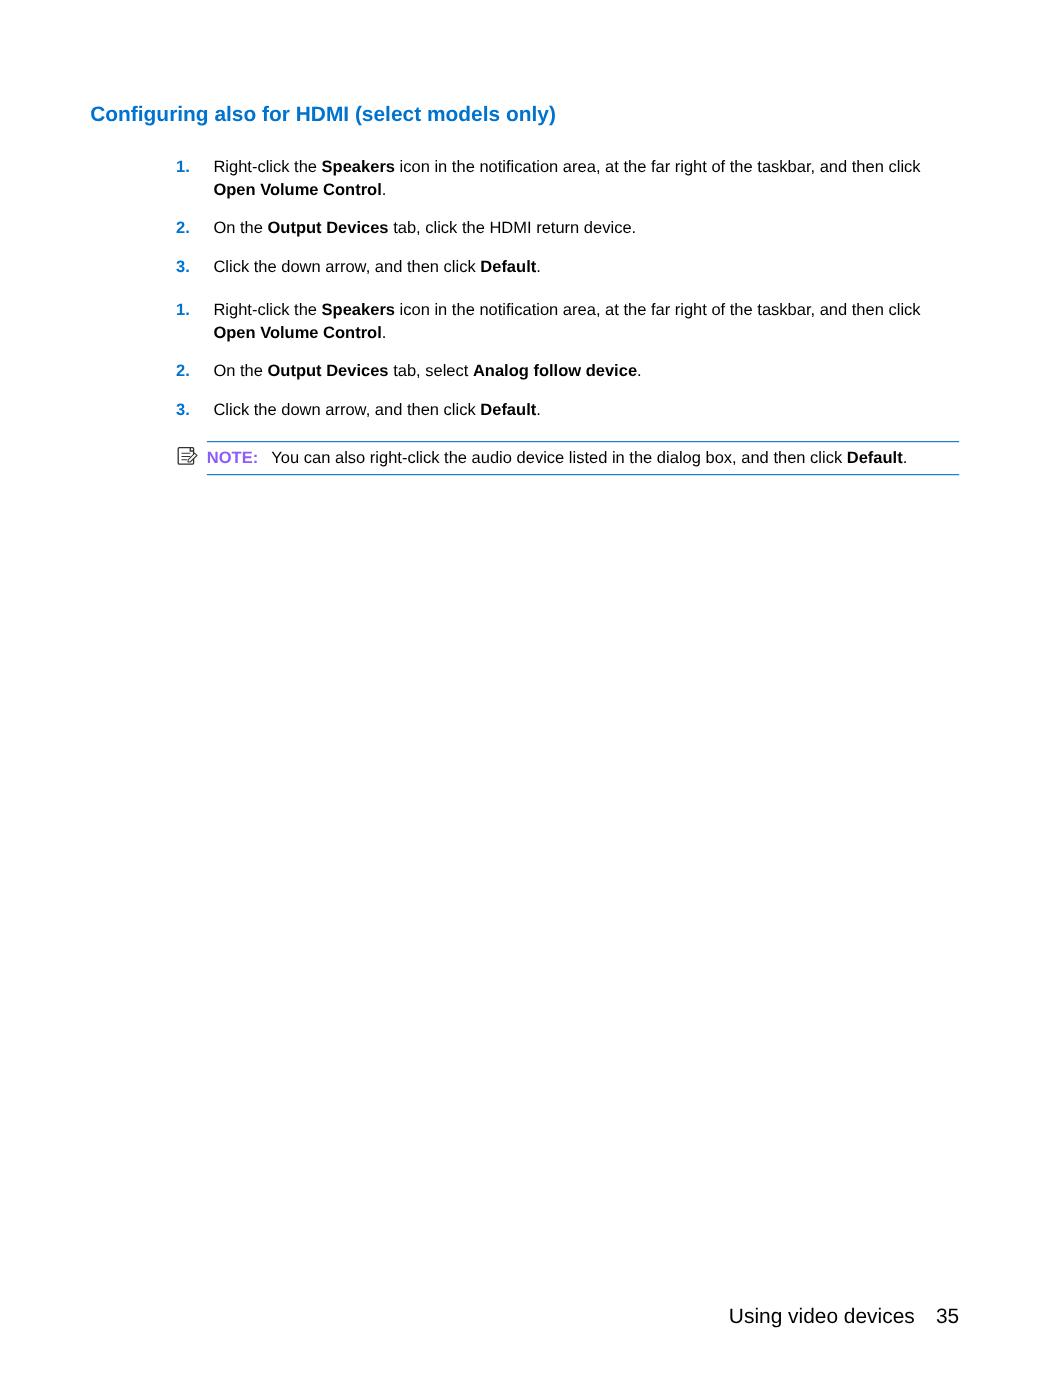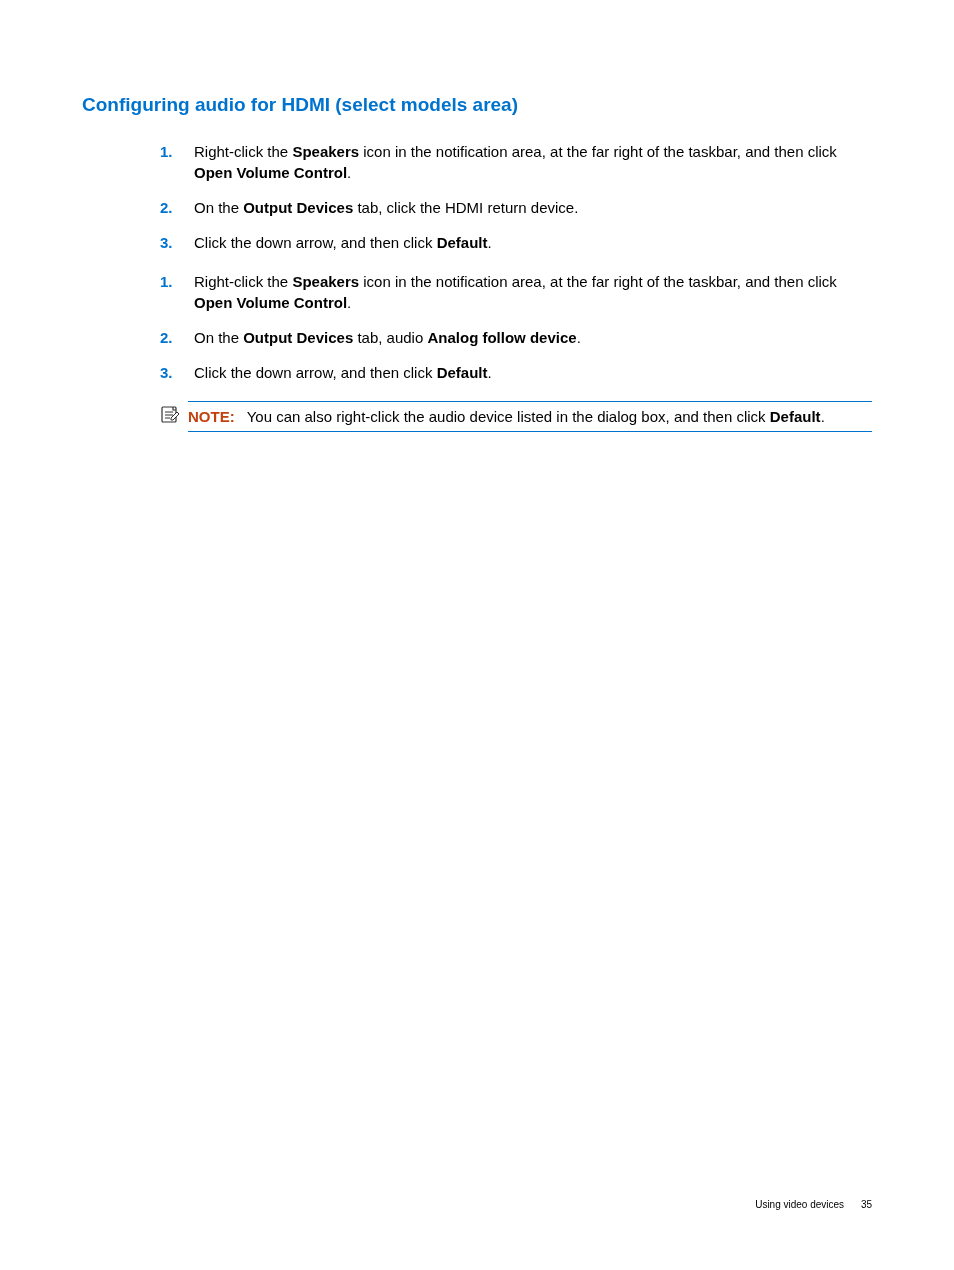--- a/index.html
+++ b/index.html
@@ -64,39 +64,39 @@
       flex-shrink: 0;
       margin-top: 3px;
     }
     .note-body {
       flex: 1;
       border-top: 1px solid #0073cf;
       border-bottom: 1px solid #0073cf;
       padding: 4px 0;
     }
     .note-label {
-      color: #c2410c;
+      color: #8b5cf6;
       font-weight: bold;
       margin-right: 12px;
     }
     .footer {
       position: absolute;
       bottom: 58px;
       right: 82px;
-      font-size: 10px;
+      font-size: 19px;
     }
     .footer-page {
       margin-left: 14px;
     }
   </style>
 </head>
 <body>
 
 <div class="page-container">
-  <h2 class="heading">Configuring audio for HDMI (select models area)</h2>
+  <h2 class="heading">Configuring also for HDMI (select models only)</h2>
 
 
   <div class="ordered-list">
       <div class="list-item">
         <div class="list-number">1.</div>
         <div class="list-content"><span>Right-click the </span><span class="bold">Speakers</span><span> icon in the notification area, at the far right of the taskbar, and then click </span><span class="bold">Open Volume Control</span><span>.</span></div>
       </div>
       <div class="list-item">
         <div class="list-number">2.</div>
         <div class="list-content"><span>On the </span><span class="bold">Output Devices</span><span> tab, click the HDMI return device.</span></div>
@@ -108,21 +108,21 @@
     </div>
 
 
   <div class="ordered-list">
       <div class="list-item">
         <div class="list-number">1.</div>
         <div class="list-content"><span>Right-click the </span><span class="bold">Speakers</span><span> icon in the notification area, at the far right of the taskbar, and then click </span><span class="bold">Open Volume Control</span><span>.</span></div>
       </div>
       <div class="list-item">
         <div class="list-number">2.</div>
-        <div class="list-content"><span>On the </span><span class="bold">Output Devices</span><span> tab, audio </span><span class="bold">Analog follow device</span><span>.</span></div>
+        <div class="list-content"><span>On the </span><span class="bold">Output Devices</span><span> tab, select </span><span class="bold">Analog follow device</span><span>.</span></div>
       </div>
       <div class="list-item">
         <div class="list-number">3.</div>
         <div class="list-content"><span>Click the down arrow, and then click </span><span class="bold">Default</span><span>.</span></div>
       </div>
     </div>
 
   <div class="note-container">
     <span class="note-icon">
       <svg viewBox="0 0 20 20" width="20" height="20">

